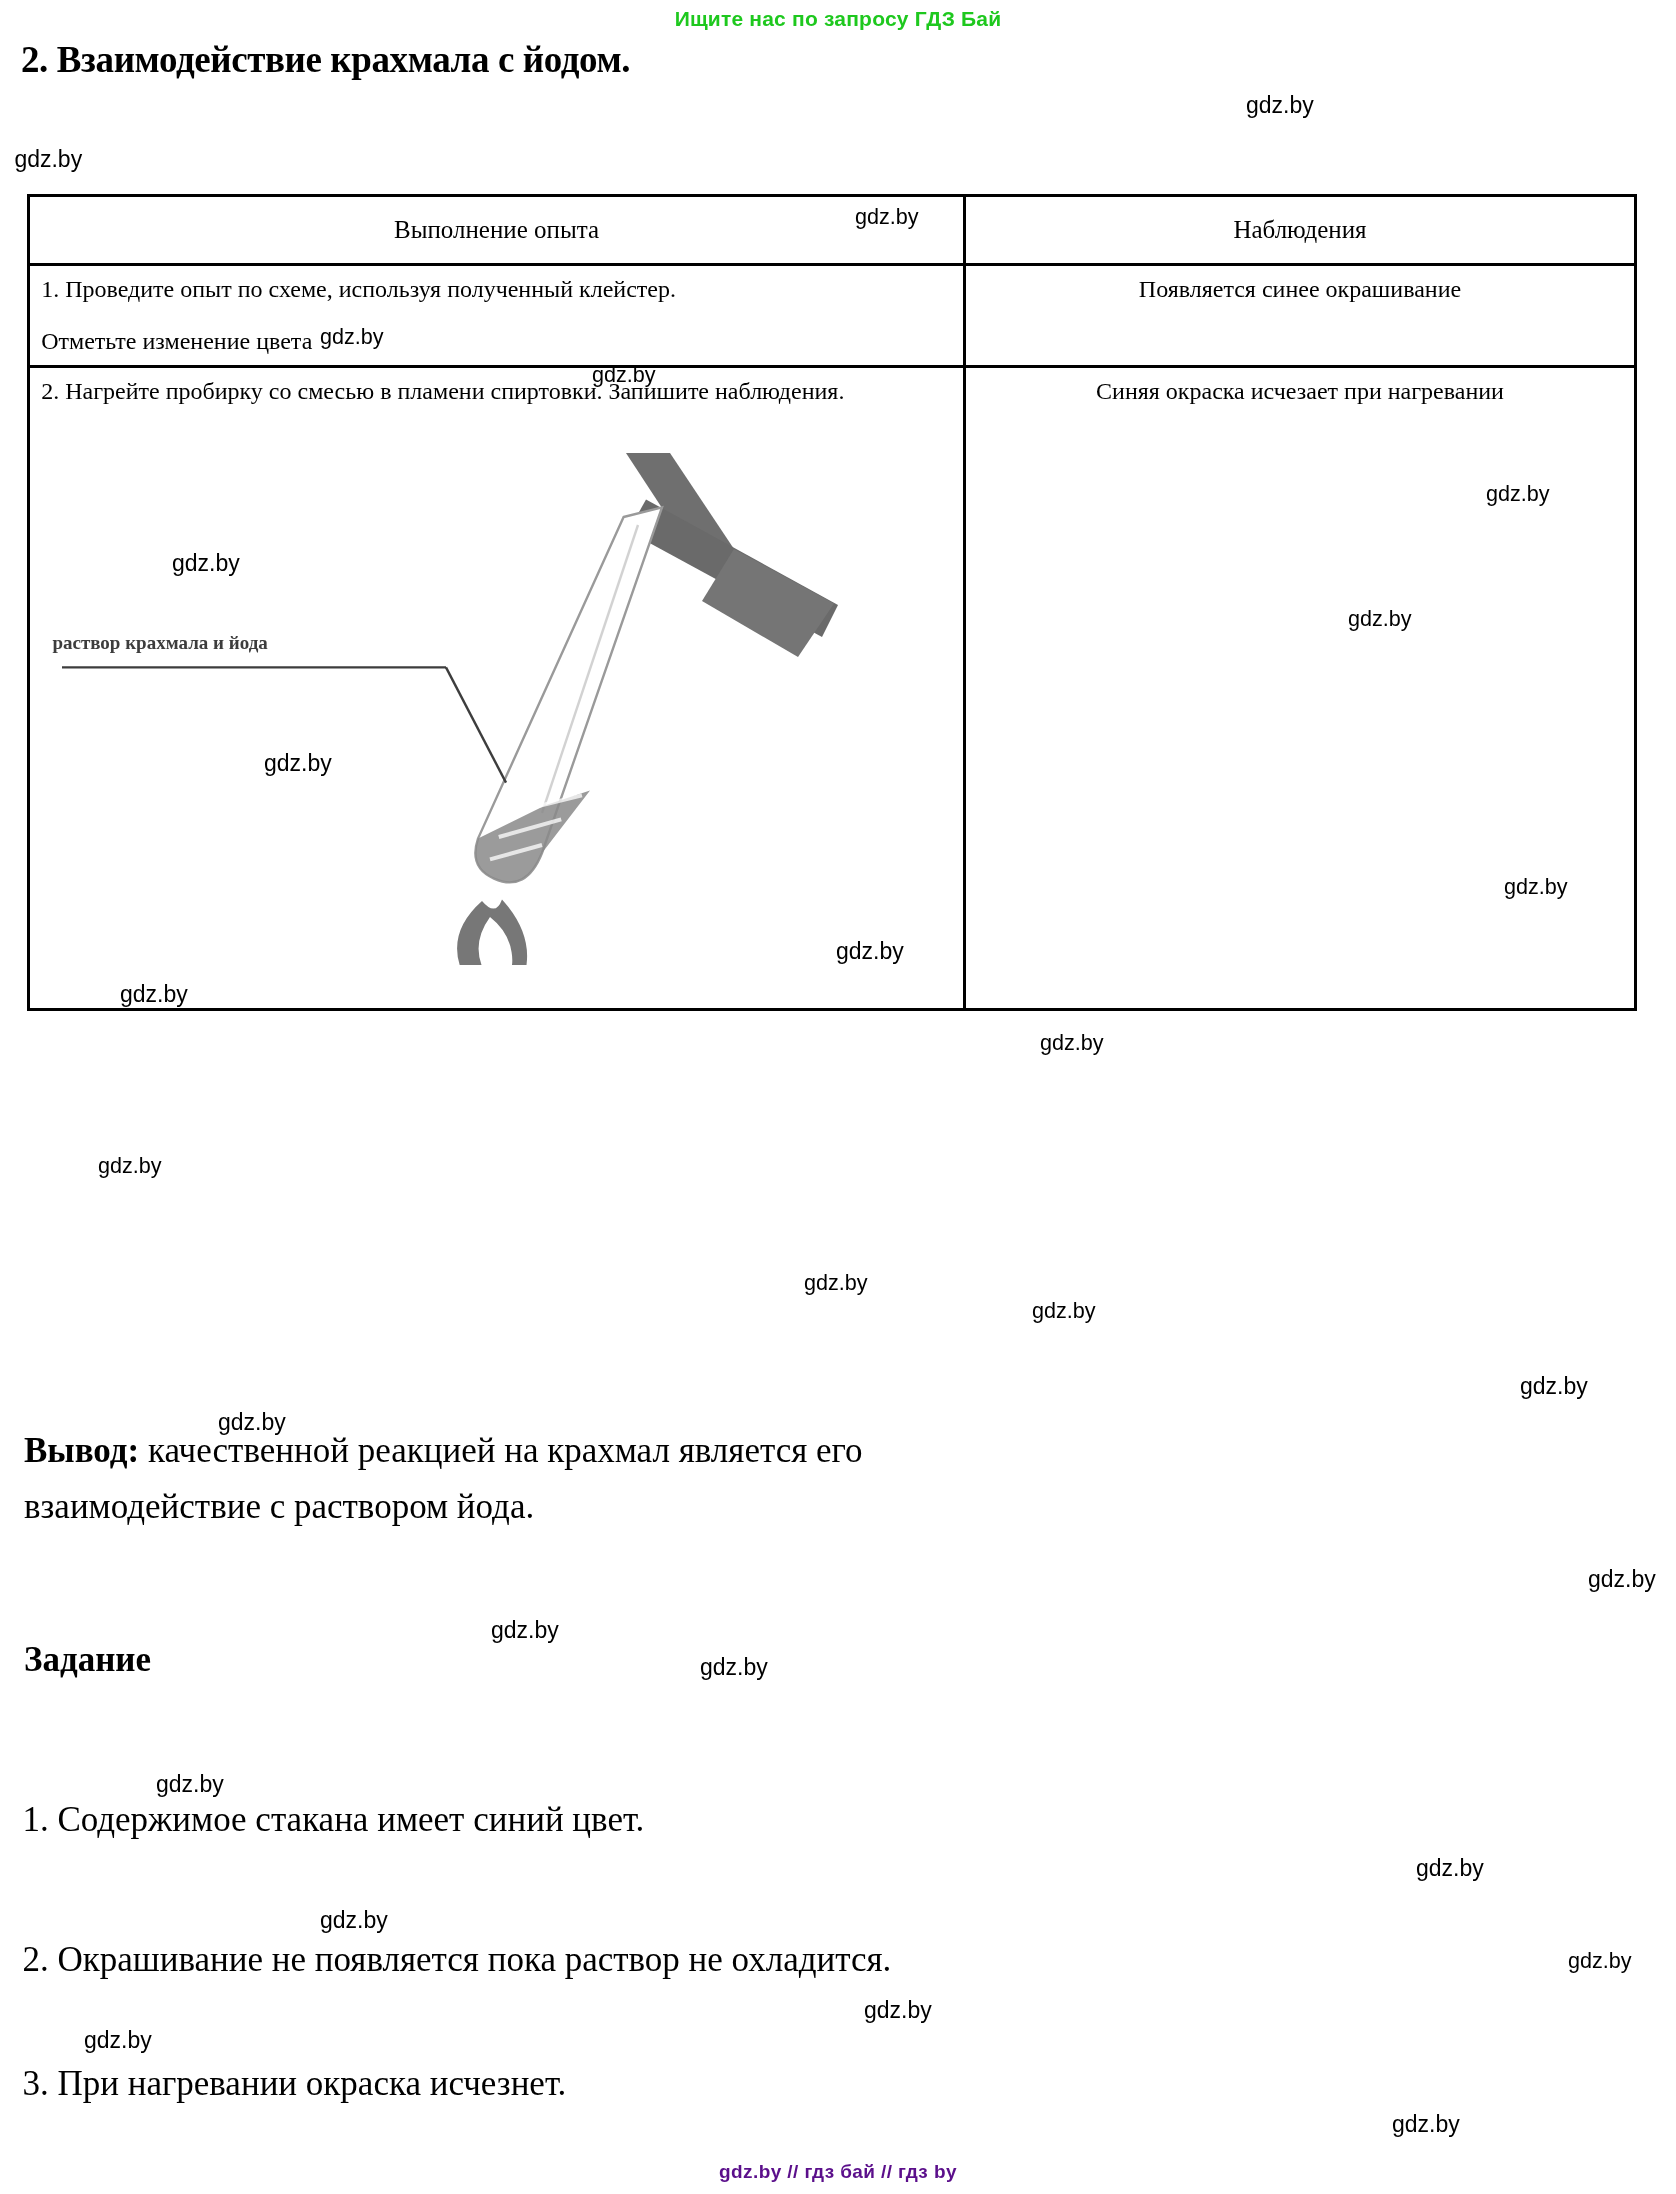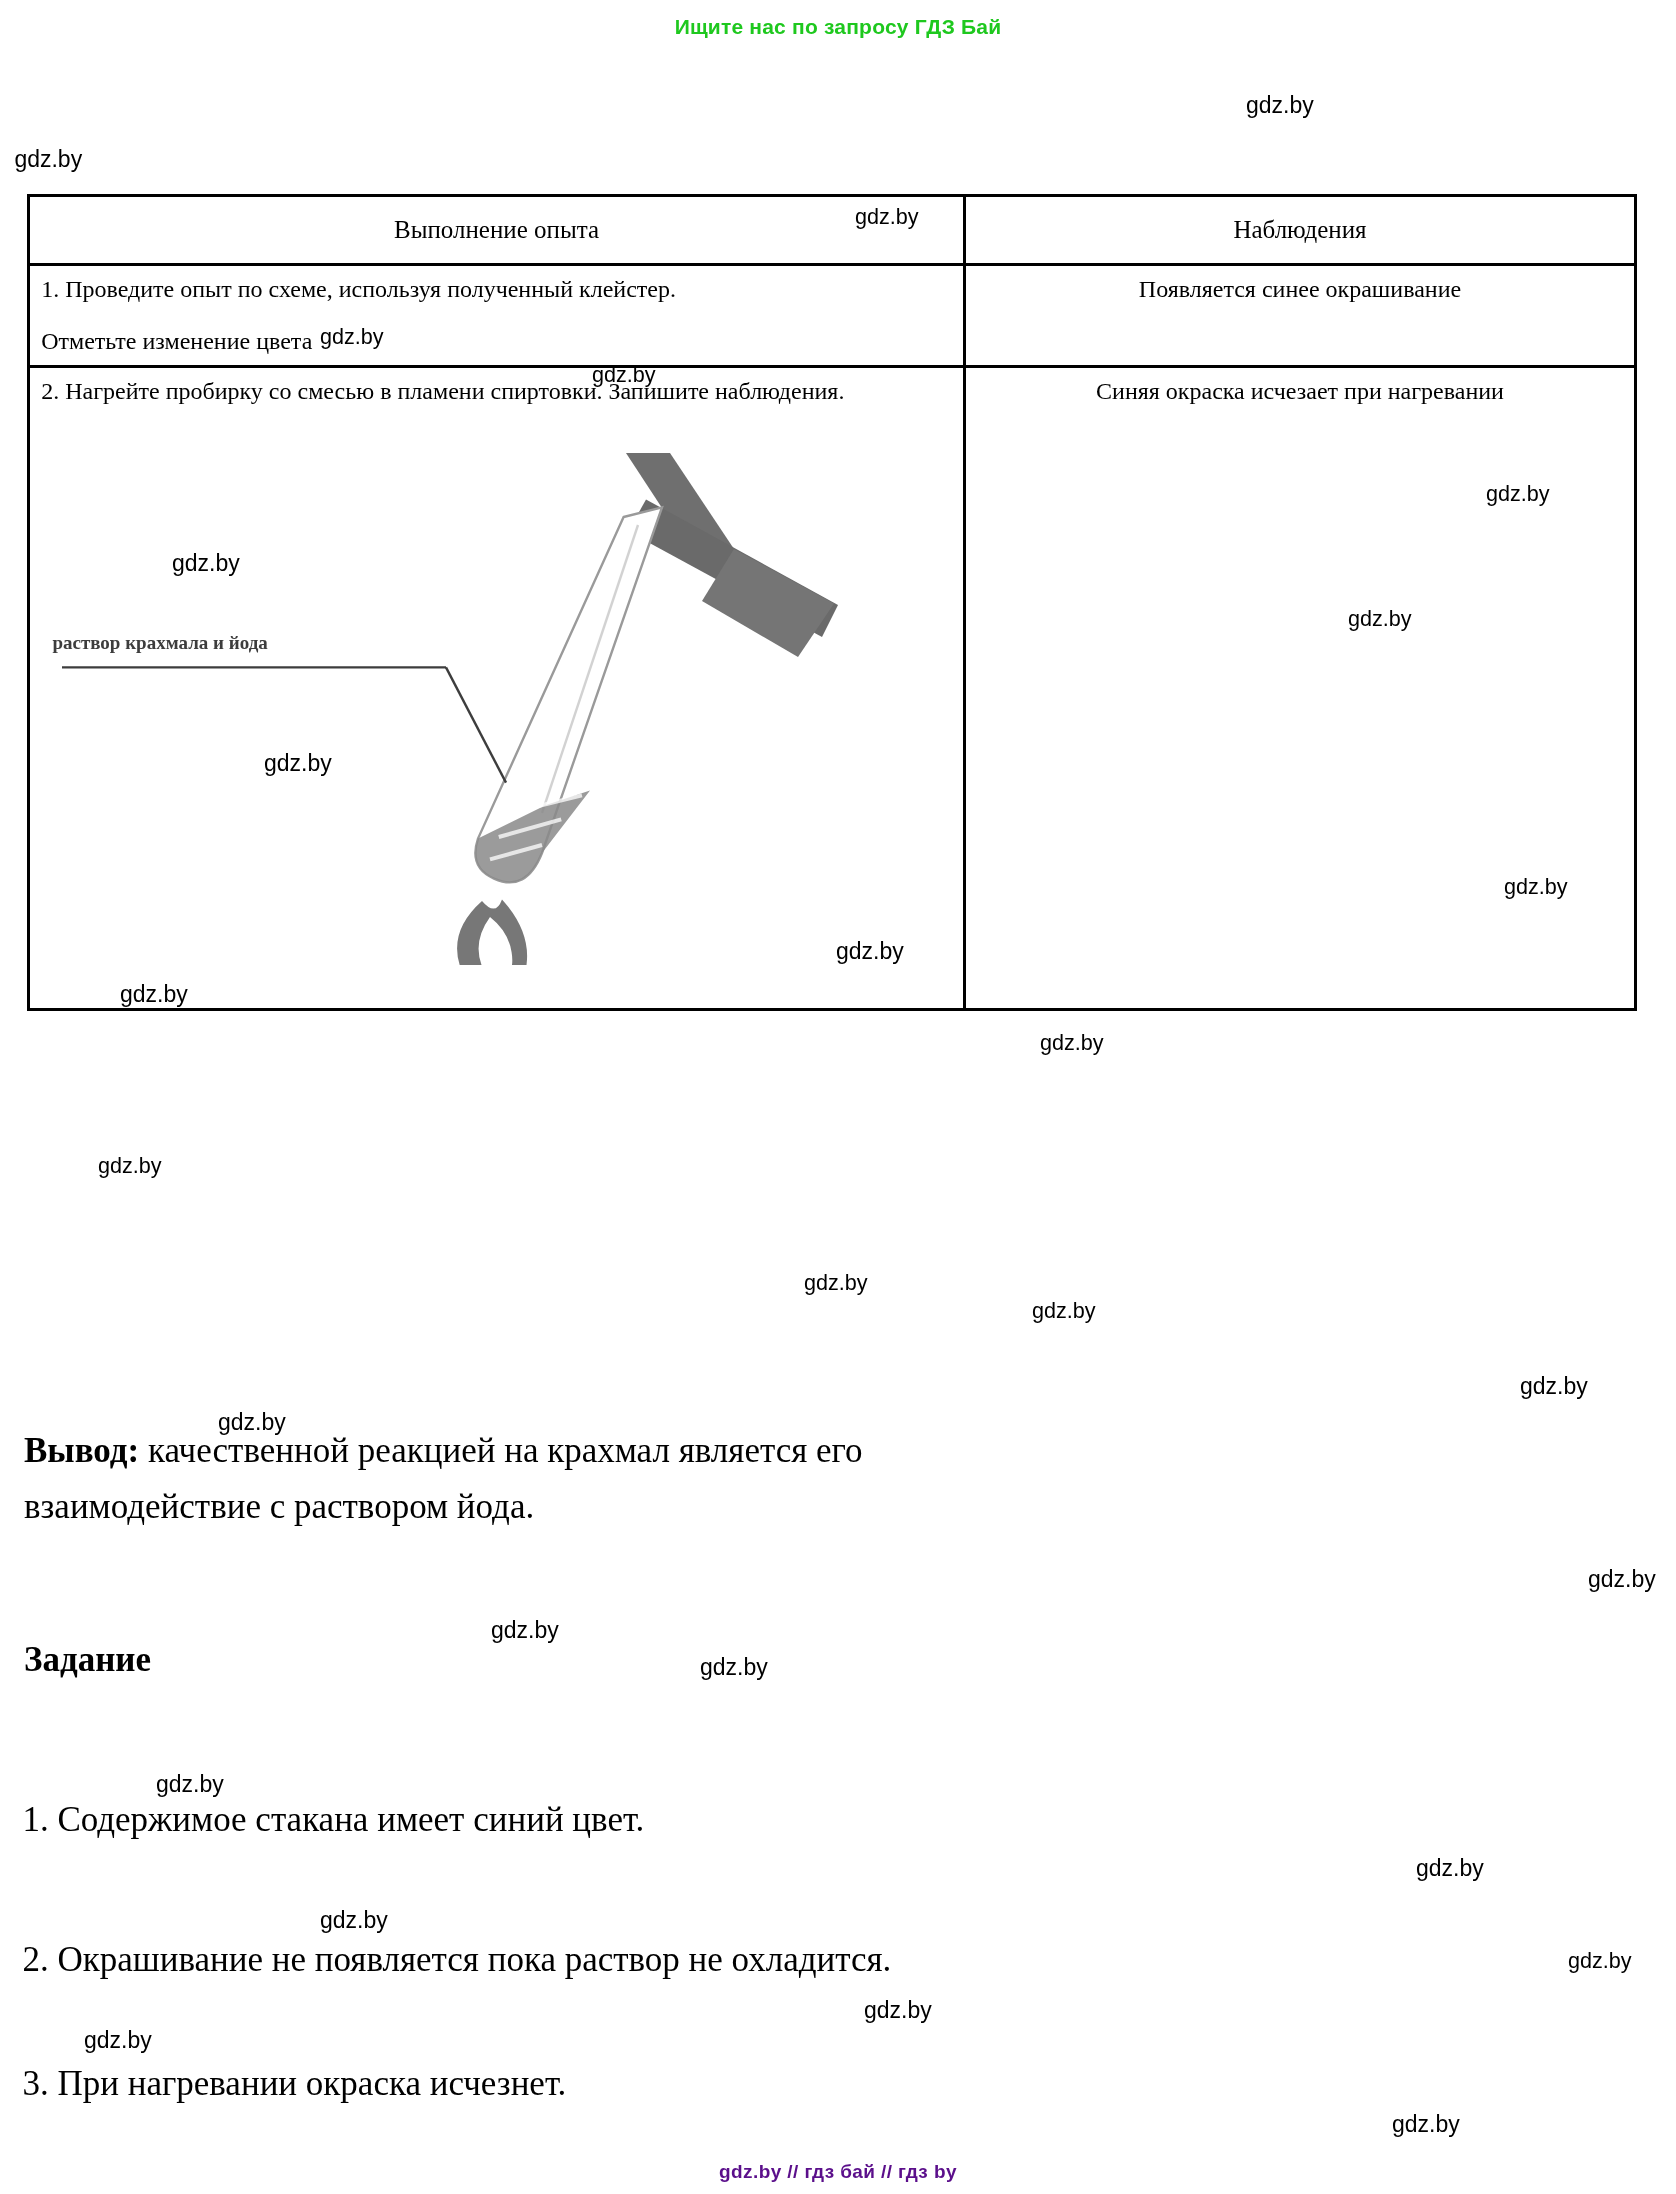--- a/index.html
+++ b/index.html
@@ -12,21 +12,21 @@
     width: 1676px;
     height: 2194px;
     background: #ffffff;
     font-family: "Liberation Serif", "DejaVu Serif", serif;
     overflow: hidden;
   }
 
   
   .promo {
     position: absolute;
-    top: 15px;
+    top: 7px;
     left: 0;
     width: 100%;
     text-align: center;
     font-family: "Liberation Sans", "DejaVu Sans", sans-serif;
     font-size: 21px;
     font-weight: bold;
     color: #1ec81e;
     letter-spacing: 0.2px;
   }
 
@@ -138,20 +138,21 @@
     letter-spacing: 0.4px;
   }
 </style>
 </head>
 <body>
 
 <div class="page">
 
   <div class="promo">Ищите нас по запросу ГДЗ Бай</div>
 
+  <div class="doc-title">2. Взаимодействие крахмала с йодом.</div>
 
   <table class="lab-table">
     <colgroup>
         <col class="col-a">
         <col class="col-b">
       </colgroup>
     <thead>
       <tr>
         <th>Выполнение опыта</th>
         <th>Наблюдения</th>

